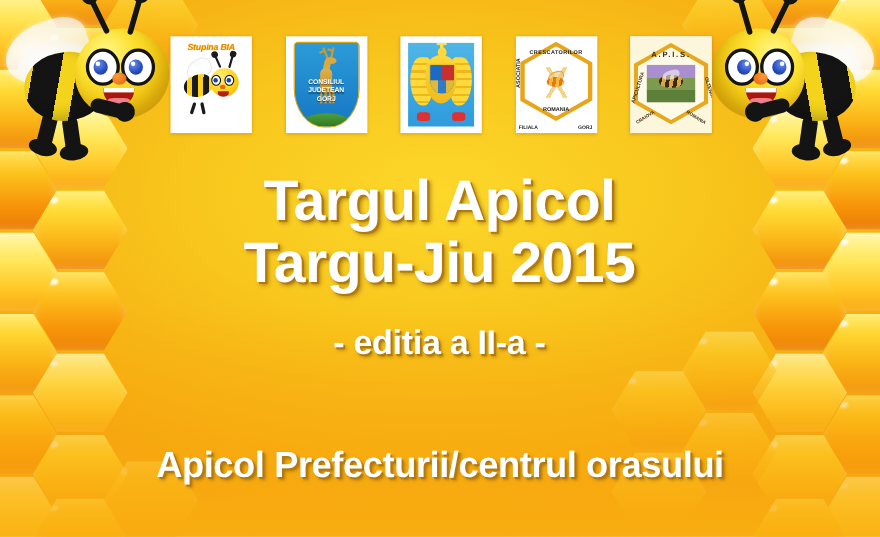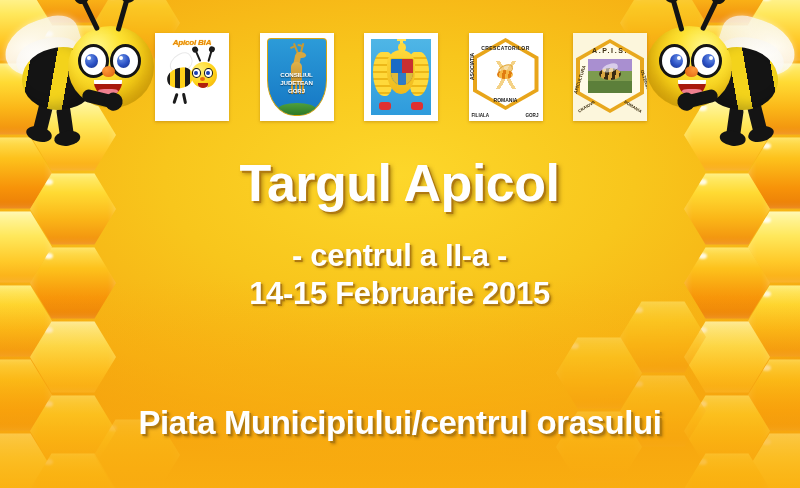--- a/index.html
+++ b/index.html
@@ -849,21 +849,21 @@
       </div>
     <div class="bb-nose"></div>
     <div class="bb-mouth"></div>
     <div class="bb-arm"></div>
   </div>
 
 
   <div class="logo-strip">
 
     <div class="logo-card">
-      <div class="l1-title">Apicol BIA</div>
+      <div class="l1-title">Stupina BIA</div>
       <div class="l1-bee">
         <div class="wing"></div>
         <div class="body"></div>
         <div class="leg a"></div>
         <div class="leg b"></div>
         <div class="head"></div>
         <div class="ant a"></div>
         <div class="ant b"></div>
         <div class="eye a">
             <i></i>
@@ -945,19 +945,19 @@
         <div class="l6-side l6-s-right">OLTENIA</div>
         <div class="l6-side l6-s-bl">CRAIOVA</div>
         <div class="l6-side l6-s-br">ROMANIA</div>
       </div>
     </div>
 
   </div>
 
   <div class="main-text">
     <div class="title-line">Targul Apicol</div>
-    <div class="sub-line first">- centrul a II-a -</div>
-    <div class="sub-line">14-15 Februarie 2015</div>
+    <div class="title-line">Targu-Jiu 2015</div>
+    <div class="sub-line first">- editia a II-a -</div>
   </div>
 
-  <div class="venue-line">Piata Municipiului/centrul orasului</div>
+  <div class="venue-line">Apicol Prefecturii/centrul orasului</div>
 
 </div>
 
 </body></html>

